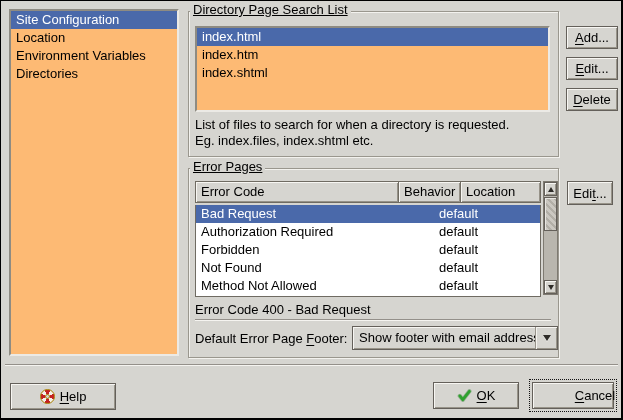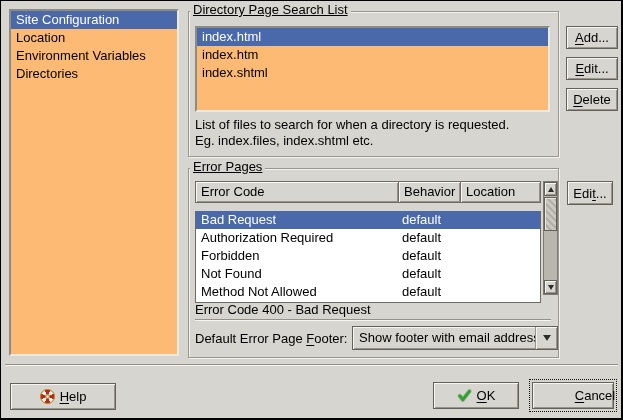--- a/index.html
+++ b/index.html
@@ -40,33 +40,33 @@
   .btn{
     position:absolute;box-sizing:border-box;background:var(--window-gray);
     border:1px solid #64605a;
     box-shadow:inset 1px 1px 0 #f7f6f2, inset -1px -1px 0 #989489;
     display:flex;align-items:center;justify-content:center;gap:5px;
     font-size:13px;cursor:default;white-space:nowrap;
   }
   .btn.focus{outline:1px dotted #111;outline-offset:2px;gap:44px;}
   .mn{text-decoration:underline;text-underline-offset:2px;}
   
-  .thead{display:flex;height:30px;justify-content:space-between;}
+  .thead{display:flex;height:24px;justify-content:space-between;}
   .th{
     box-sizing:border-box;height:22px;line-height:20px;padding-left:5px;
     background:var(--window-gray);border:1px solid #6f6b62;border-left:none;
     box-shadow:inset 1px 1px 0 #f7f6f2, inset -1px -1px 0 #969288;
     white-space:nowrap;overflow:hidden;cursor:default;
   }
   .th:first-child{border-left:1px solid #6f6b62;}
   .tbody{
     background:#fff;box-sizing:border-box;
     border:1px solid #6f6b62;border-top:none;height:92px;
   }
-  .tr{display:flex;height:18px;line-height:18px;cursor:default;}
+  .tr{display:flex;height:18px;line-height:18px;cursor:default;gap:37px;}
   .tr.sel{background:var(--selection-blue);color:#fff;}
   .td{box-sizing:border-box;white-space:nowrap;overflow:hidden;}
   .td.c0{width:204px;padding-left:5px;}
   .td.c1{width:62px;padding-left:2px;}
   .td.c2{flex:1;padding-left:2px;}
   
   .sb{
     box-sizing:border-box;background:#b9b6ae;border:1px solid #7e7a71;
   }
   .sb-btn{

